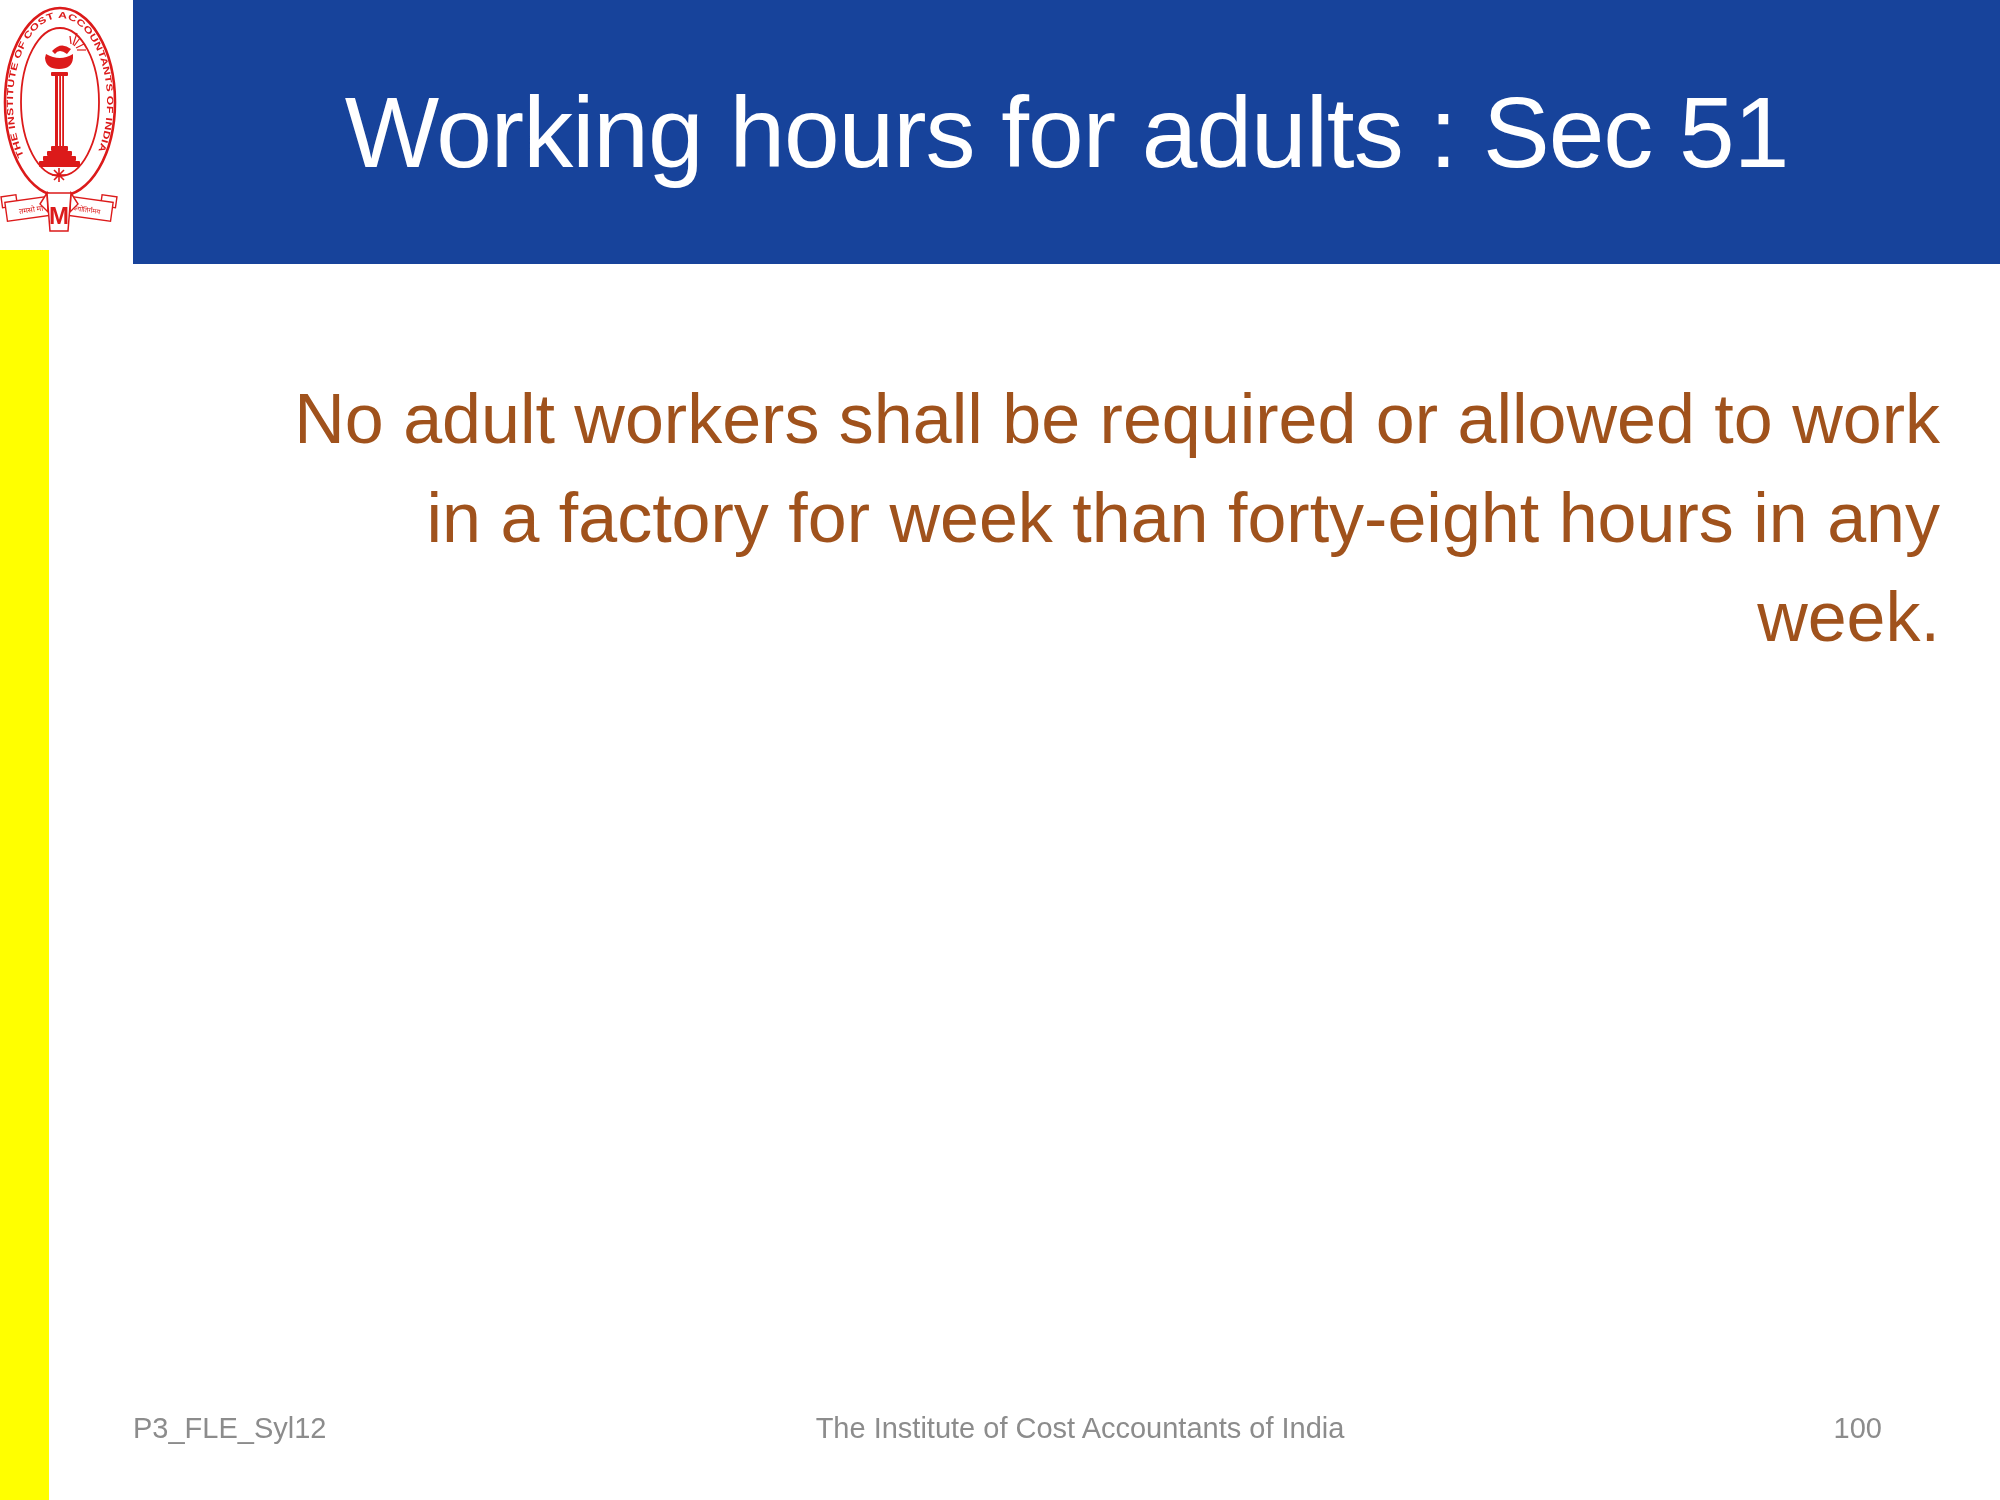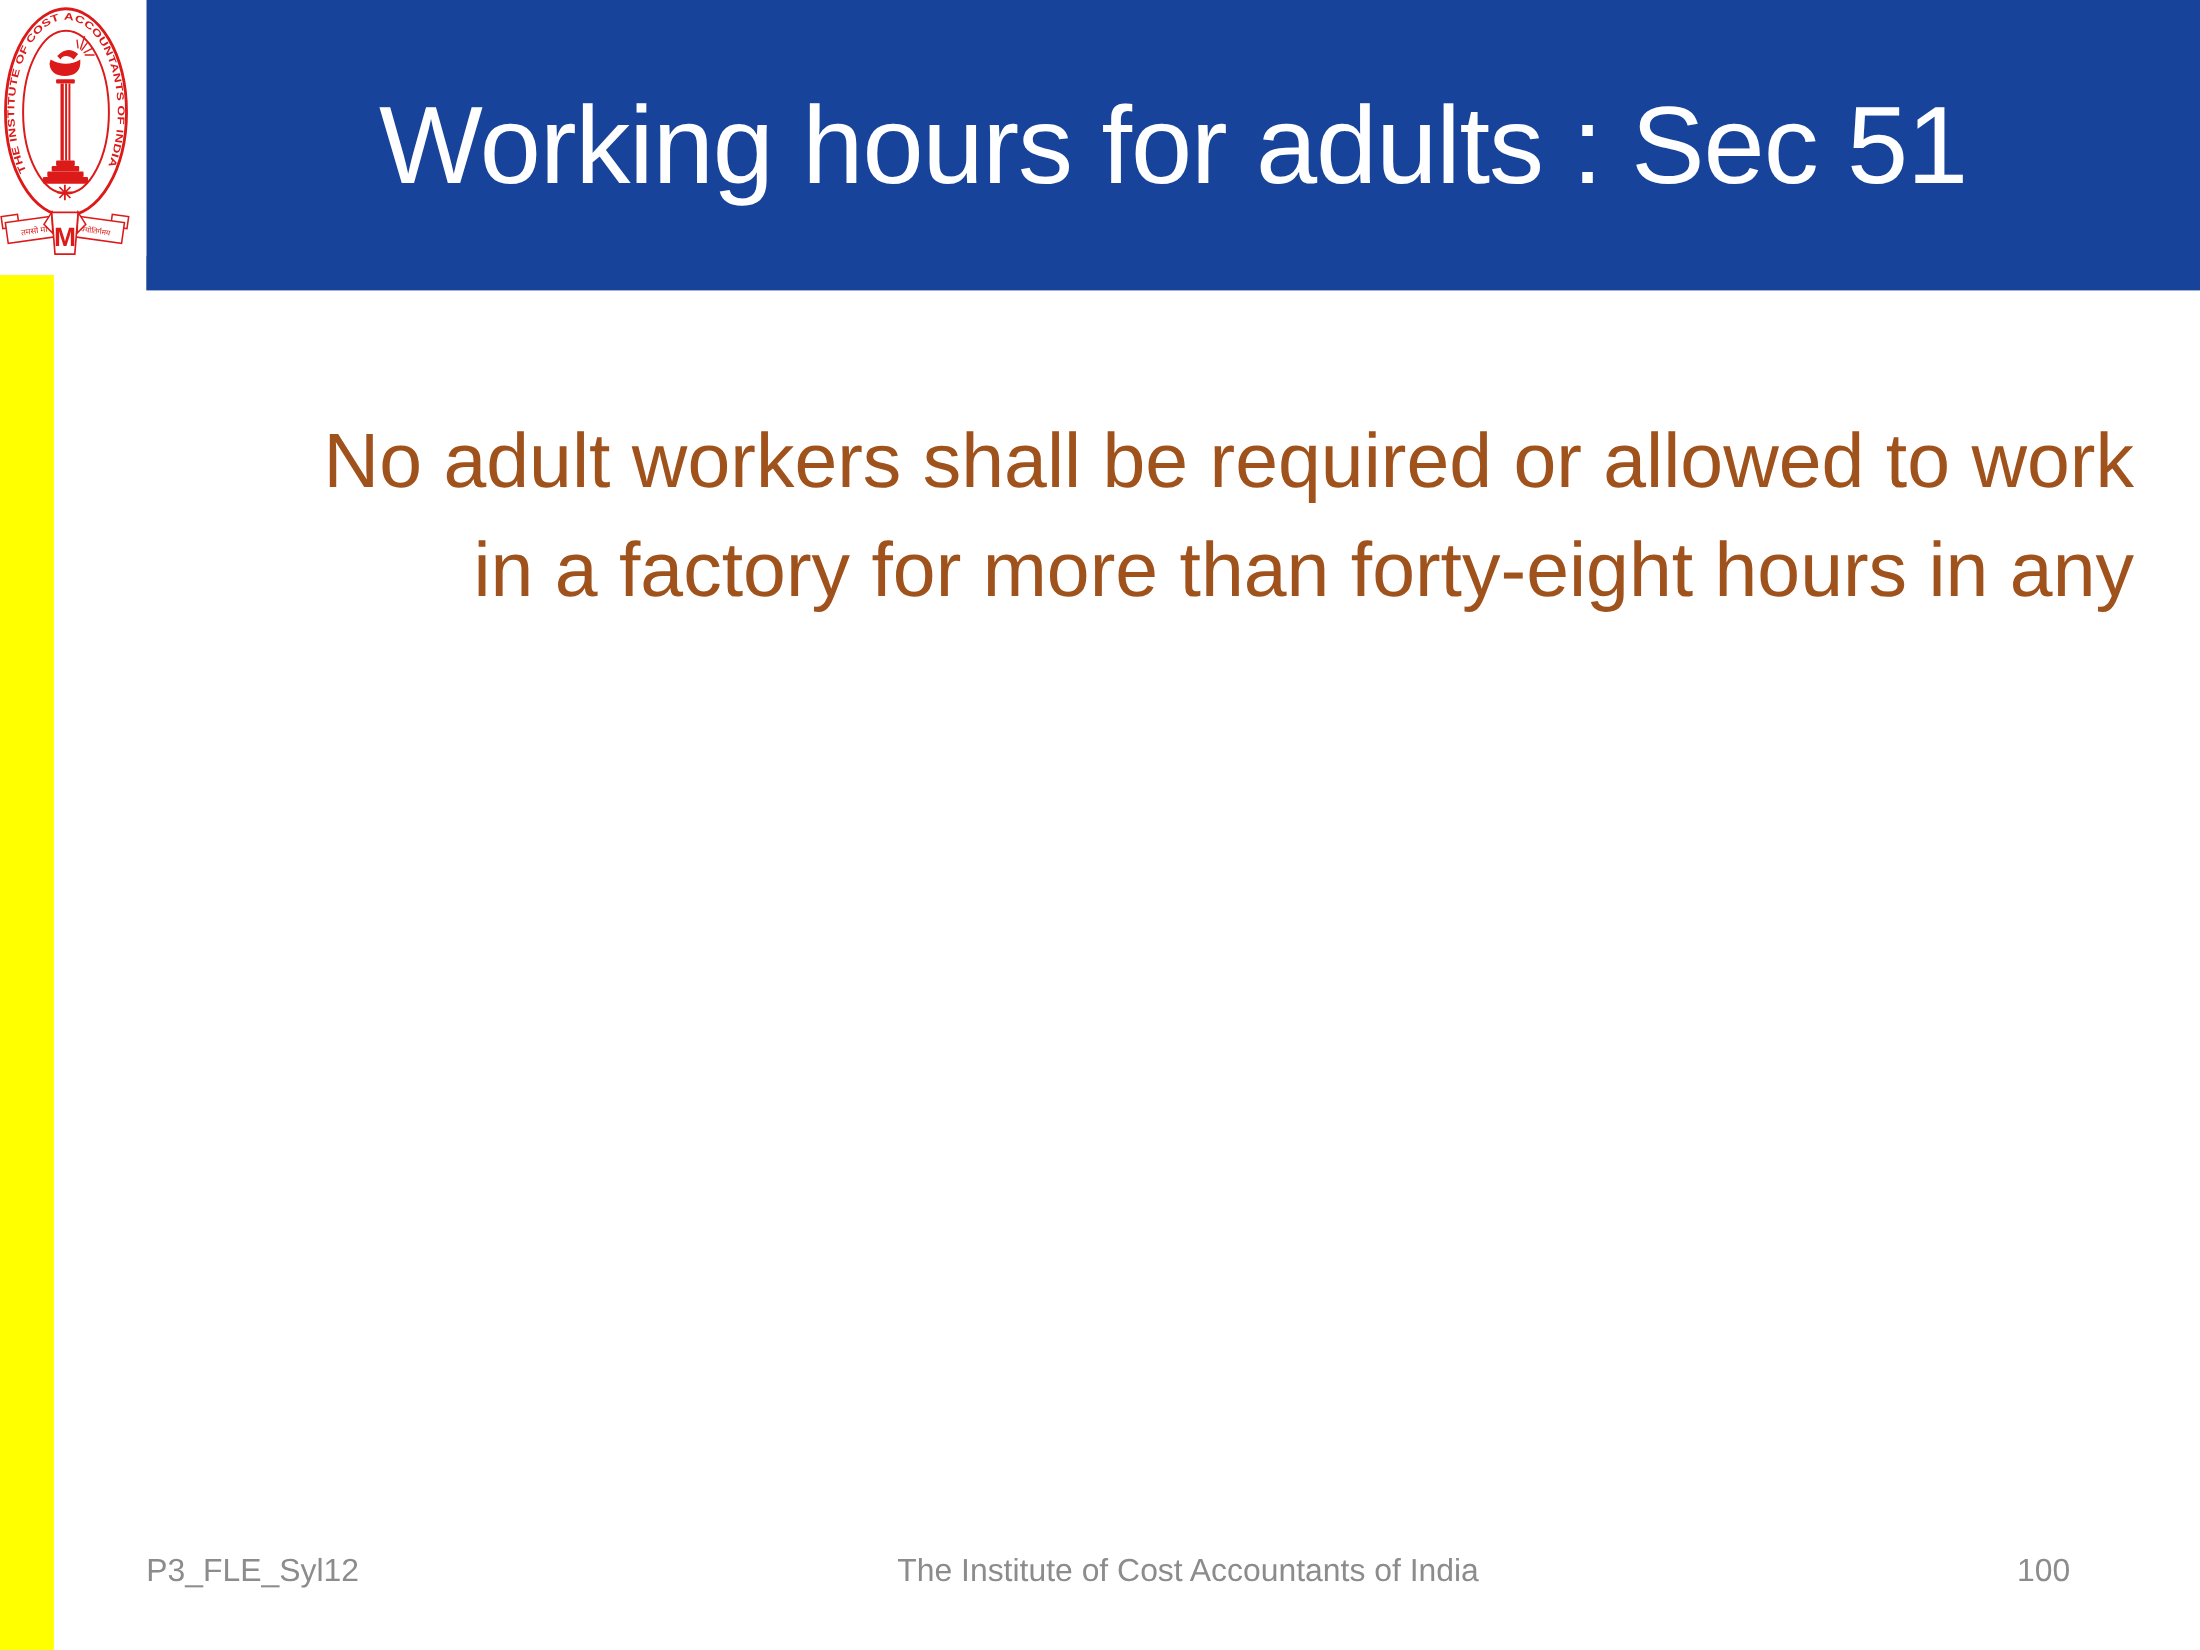--- a/index.html
+++ b/index.html
@@ -100,21 +100,22 @@
         <polygon points="47,193 71,193 68,231 50,231" fill="#FFFFFF" stroke="#DC1A1A" stroke-width="1.5"></polygon>
         <text x="59" y="224" font-size="24" font-weight="bold" text-anchor="middle" class="em-red">M</text>
       </g>
     </svg>
   </div>
 
   <div class="accent-stripe"></div>
 
   <div class="content">
     <div>No adult workers shall be required or allowed to work</div>
-    <div class="cont">in a factory for more than forty-eight hours in any</div>
+    <div class="cont">in a factory for week than forty-eight hours in any</div>
+    <div class="cont">week.</div>
   </div>
 
   <div class="footer">
     <span>P3_FLE_Syl12</span>
     <span>The Institute of Cost Accountants of India</span>
     <span>100</span>
   </div>
 
 </div>
 

